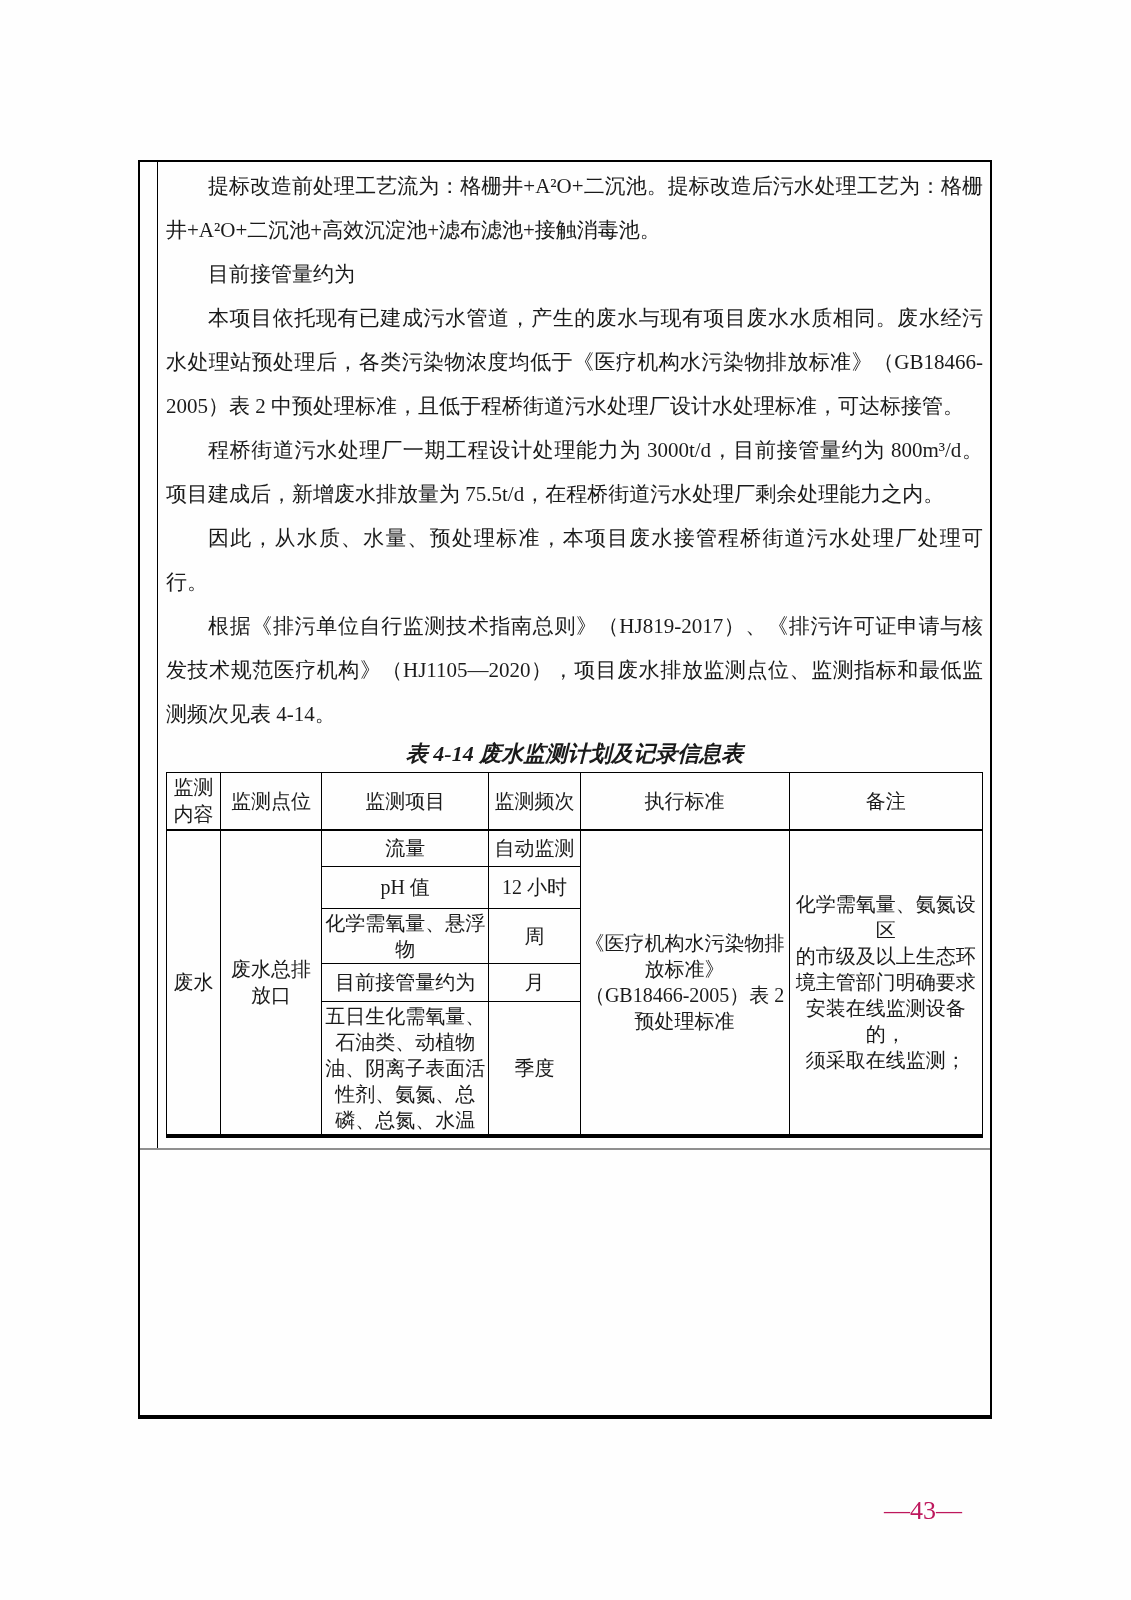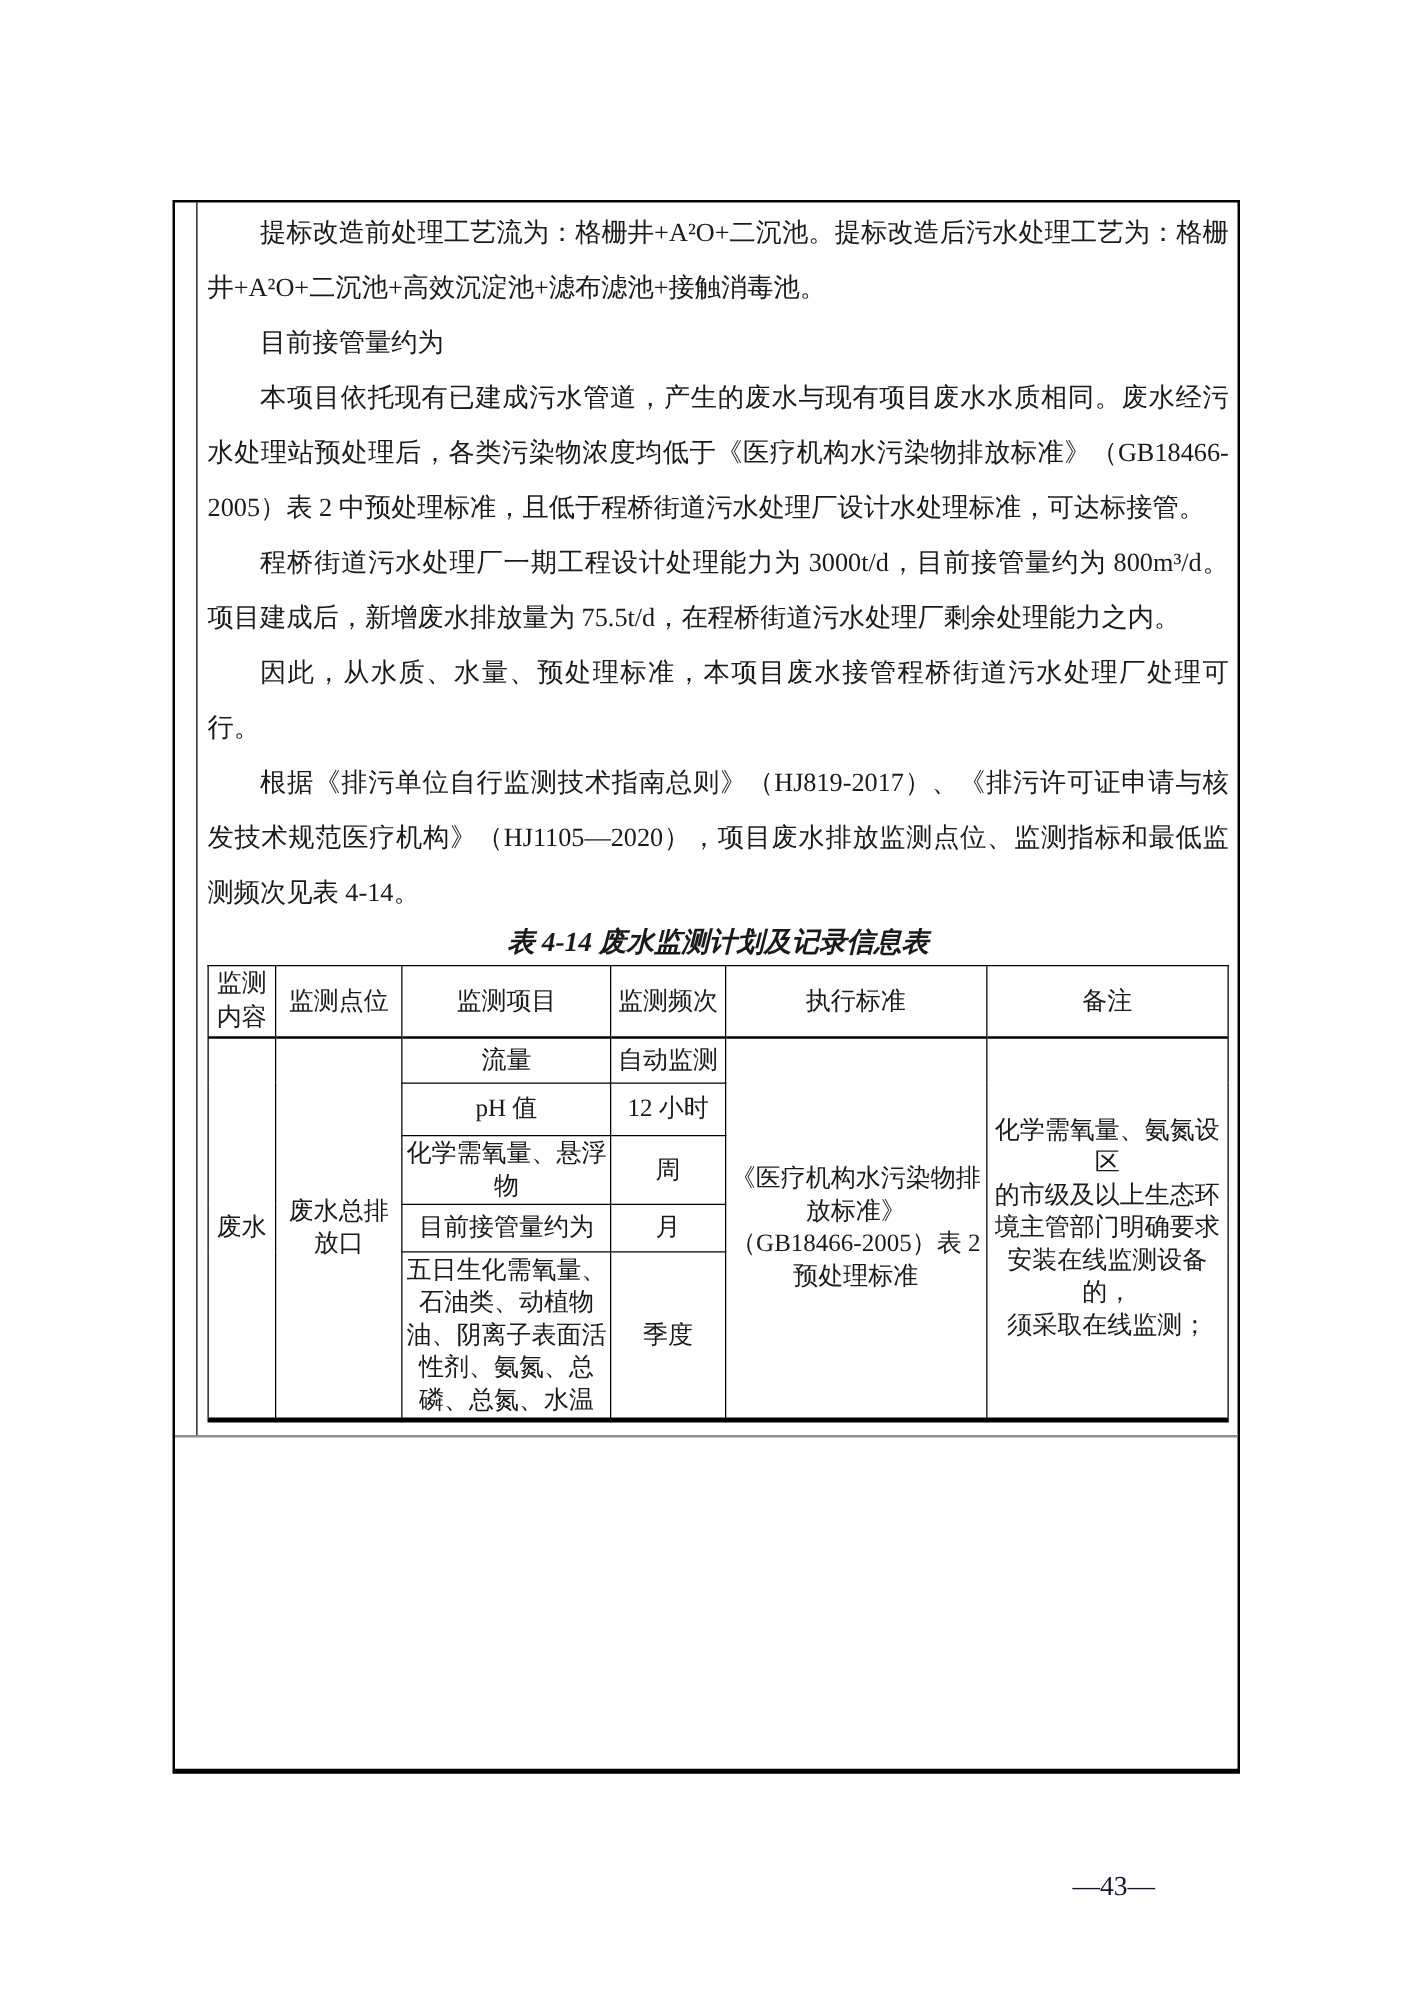--- a/index.html
+++ b/index.html
@@ -93,23 +93,23 @@
   .b-head2{
     margin:19px 0 0 0;
     font-size:21px;line-height:32px;
     font-weight:bold;
     text-indent:2.2em;
   }
   .page-number{
     position:absolute;
     left:858px;top:1496px;
     width:130px;
-    text-align:left;
-    font-size:22px;
-    color:#0f172a;
+    text-align:center;
+    font-size:26px;
+    color:#be185d;
   }
 </style>
 </head>
 <body>
 
 <div class="page">
   <div class="frame">
 
     <div class="row top">
       <div class="gutter"></div>

